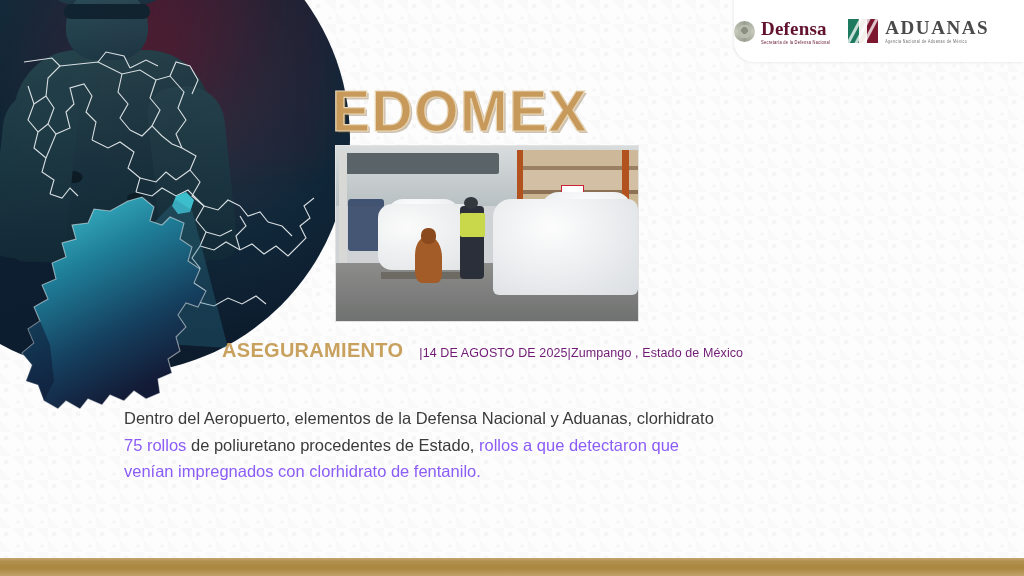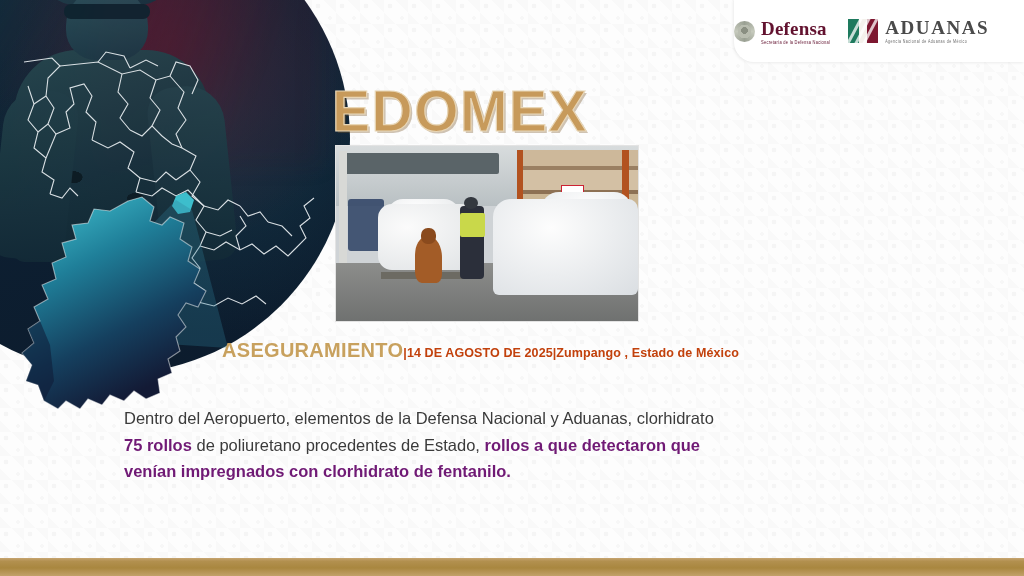--- a/index.html
+++ b/index.html
@@ -152,28 +152,28 @@
   .photo .officer-body{position:absolute;left:41%;top:34%;width:8%;height:42%;background:#2b2f3a;border-radius:4px;}
   .photo .officer-vest{position:absolute;left:41%;top:38%;width:8.5%;height:14%;background:#c9d84a;border-radius:2px;}
   .photo .officer-head{position:absolute;left:42.5%;top:29%;width:4.5%;height:7%;background:#33383f;border-radius:50%;}
   .photo .dog{position:absolute;left:26%;top:52%;width:9%;height:26%;background:#a35c27;border-radius:40% 45% 20% 25%;}
   .photo .dog-head{position:absolute;left:28%;top:47%;width:5%;height:9%;background:#8a4a1d;border-radius:45%;}
   .photo .pallet{position:absolute;left:15%;bottom:24%;width:30%;height:4%;background:#6c6a62;}
 
   
   .caption{position:absolute;left:222px;top:339px;white-space:nowrap;}
   .cap-strong{font-size:20px;font-weight:800;color:#c8a15e;letter-spacing:.3px;}
-  .cap-meta{font-size:12.5px;color:#c2410c;font-weight:700;letter-spacing:.1px;margin-left:0;}
+  .cap-meta{font-size:12.5px;color:#701a75;font-weight:400;letter-spacing:.1px;margin-left:16px;}
 
   
   .body-copy{
     position:absolute;left:124px;top:405px;width:600px;
     font-size:16.5px;line-height:1.62;color:#3b3b3b;
   }
-  .hl{color:#701a75;font-weight:700;}
+  .hl{color:#8b5cf6;font-weight:400;}
 
   
   .bottombar{position:absolute;left:0;bottom:0;width:1024px;height:18px;
     background:linear-gradient(180deg,#c7a571 0%,#b2904f 18%,#a9873f 55%,#c2a169 100%);}
 </style>
 </head>
 <body>
 
 <div id="slide">
 

